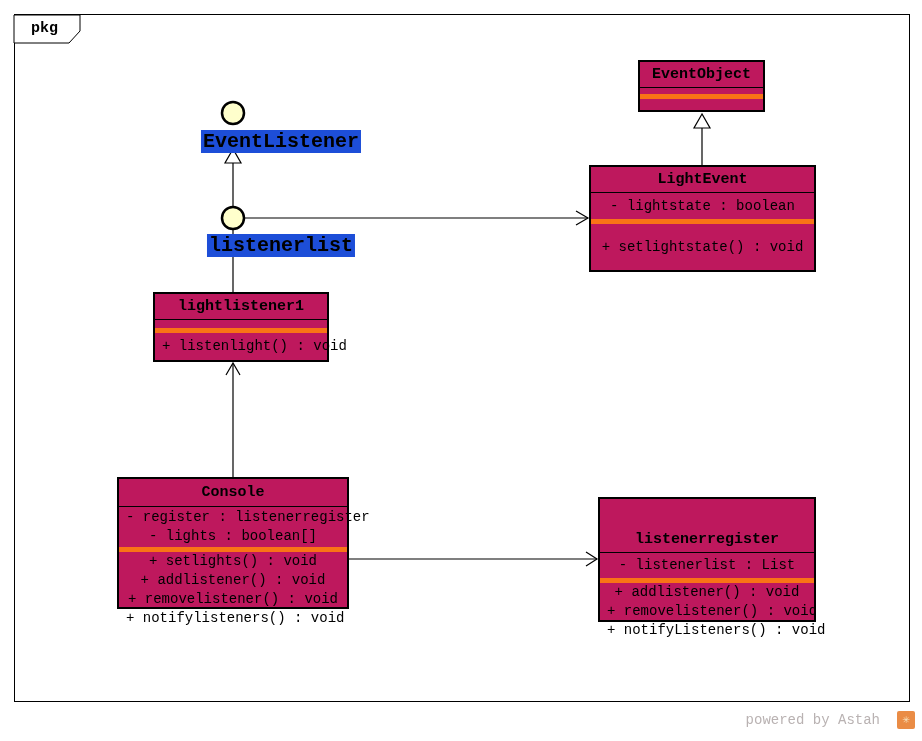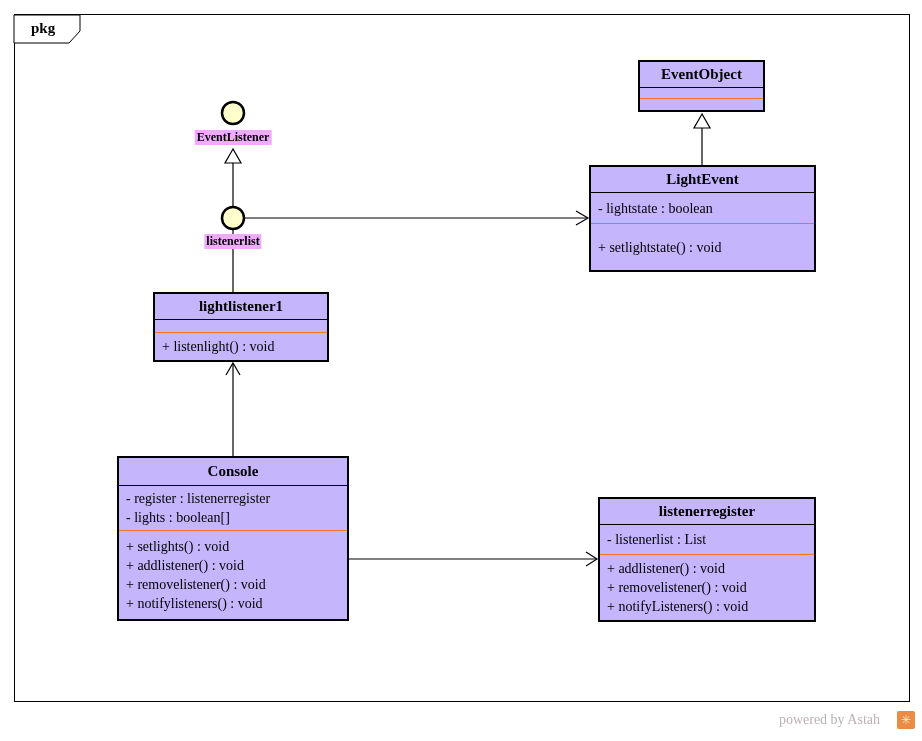--- a/index.html
+++ b/index.html
@@ -1,47 +1,47 @@
 <!DOCTYPE html>
 <html><head>
 <meta charset="utf-8">
 <style>
   html,body{margin:0;padding:0;background:#ffffff;}
   .stage{
     position:relative;width:922px;height:741px;background:#ffffff;
-    font-family:Liberation Serif, serif;color:#000;overflow:hidden;
+    font-family:Liberation Mono, monospace;color:#000;overflow:hidden;text-align:center;
   }
   .frame{
     position:absolute;left:14px;top:14px;width:896px;height:688px;
     border:1px solid #000;box-sizing:border-box;background:transparent;
   }
   .pkg-label{
     position:absolute;left:31px;top:20px;font-size:15px;font-weight:bold;
   }
   svg.overlay{position:absolute;left:0;top:0;pointer-events:none;}
   .uml-class{
-    position:absolute;background:#c4b5fd;border:2px solid #000;
+    position:absolute;background:#be185d;border:2px solid #000;
     box-sizing:border-box;display:flex;flex-direction:column;
   }
   .uml-title{
     box-sizing:border-box;border-bottom:1px solid #000;flex:0 0 auto;
     font-size:15px;font-weight:bold;display:flex;align-items:center;justify-content:center;
   }
   .uml-attrs{
-    box-sizing:border-box;border-bottom:1px solid #f97316;flex:0 0 auto;
+    box-sizing:border-box;border-bottom:5px solid #f97316;flex:0 0 auto;
     display:flex;flex-direction:column;justify-content:center;
   }
   .uml-ops{
     box-sizing:border-box;flex:1 1 auto;
     display:flex;flex-direction:column;justify-content:center;
   }
   .member{font-size:14px;line-height:19px;padding:0 7px;white-space:nowrap;}
   .iface-label{
-    position:absolute;transform:translateX(-50%);font-size:12px;font-weight:bold;
-    background:#f0abfc;padding:0 2px;white-space:nowrap;
+    position:absolute;transform:translateX(-50%);font-size:20px;font-weight:bold;
+    background:#1d4ed8;padding:0 2px;white-space:nowrap;margin-left:48px;
   }
   .watermark{
     position:absolute;top:711px;right:7px;display:flex;align-items:center;gap:17px;
   }
   .watermark-text{font-size:14px;color:#b9b2b2;}
   .astah-logo{
     width:18px;height:18px;border-radius:2px;background:#EA8C45;
     display:flex;align-items:center;justify-content:center;
     color:#F7E6C2;font-size:12px;line-height:18px;
   }
@@ -112,36 +112,36 @@
   </div>
 
   <div class="uml-class" style="left:153px;top:292px;width:176px;height:70px;">
     <div class="uml-title" style="height:26px;">lightlistener1</div>
     <div class="uml-attrs" style="height:13px;"></div>
     <div class="uml-ops">
       <div class="member">+ listenlight() : void</div>
     </div>
   </div>
 
-  <div class="uml-class" style="left:117px;top:456px;width:232px;height:165px;">
+  <div class="uml-class" style="left:117px;top:477px;width:232px;height:132px;">
     <div class="uml-title" style="height:28px;">Console</div>
     <div class="uml-attrs" style="height:45px;">
       <div class="member">- register : listenerregister</div>
       <div class="member">- lights : boolean[]</div>
     </div>
     <div class="uml-ops">
       <div class="member">+ setlights() : void</div>
       <div class="member">+ addlistener() : void</div>
       <div class="member">+ removelistener() : void</div>
       <div class="member">+ notifylisteners() : void</div>
     </div>
   </div>
 
   <div class="uml-class" style="left:598px;top:497px;width:218px;height:125px;">
-    <div class="uml-title" style="height:26px;">listenerregister</div>
+    <div class="uml-title" style="height:26px;margin-top:28px;">listenerregister</div>
     <div class="uml-attrs" style="height:30px;">
       <div class="member">- listenerlist : List</div>
     </div>
     <div class="uml-ops">
       <div class="member">+ addlistener() : void</div>
       <div class="member">+ removelistener() : void</div>
       <div class="member">+ notifyListeners() : void</div>
     </div>
   </div>
 

